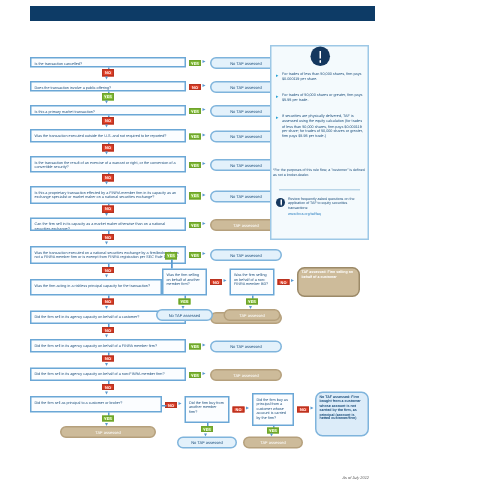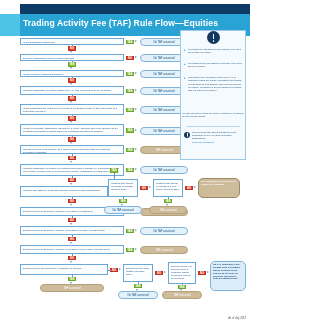--- a/index.html
+++ b/index.html
@@ -63,24 +63,20 @@
   .faq .url{color:#2a7fc0;}
 
   .asof{position:absolute;right:4px;bottom:3px;font-size:2.6px;color:#555;font-style:italic;}
 </style>
 </head>
 <body>
 
 <div id="page">
 
   <div class="navy-strip"></div>
-  <div class="title-bar">
-    <div class="accent"></div>
-    <div class="ttl">Trading Activity Fee (TAF) Rule Flow—Equities</div>
-  </div>
 
   <div class="qbox" style="left:20px;top:38px;width:104px;height:7px;">Is the transaction cancelled?</div>
   <div class="tagY" style="left:126px;top:39.5px;">YES</div>
   <div class="arrowR" style="left:135px;top:40px;"></div>
   <div class="pill" style="left:140px;top:38px;width:48px;">No TAF assessed</div>
   <div class="vline" style="left:71.5px;top:45px;height:4px;"></div>
   <div class="tagN" style="left:68px;top:46px;">NO</div>
   <div class="arrowD" style="left:70.2px;top:51px;"></div>
 
   <div class="qbox" style="left:20px;top:54px;width:104px;height:7px;">Does the transaction involve a public offering?</div>

